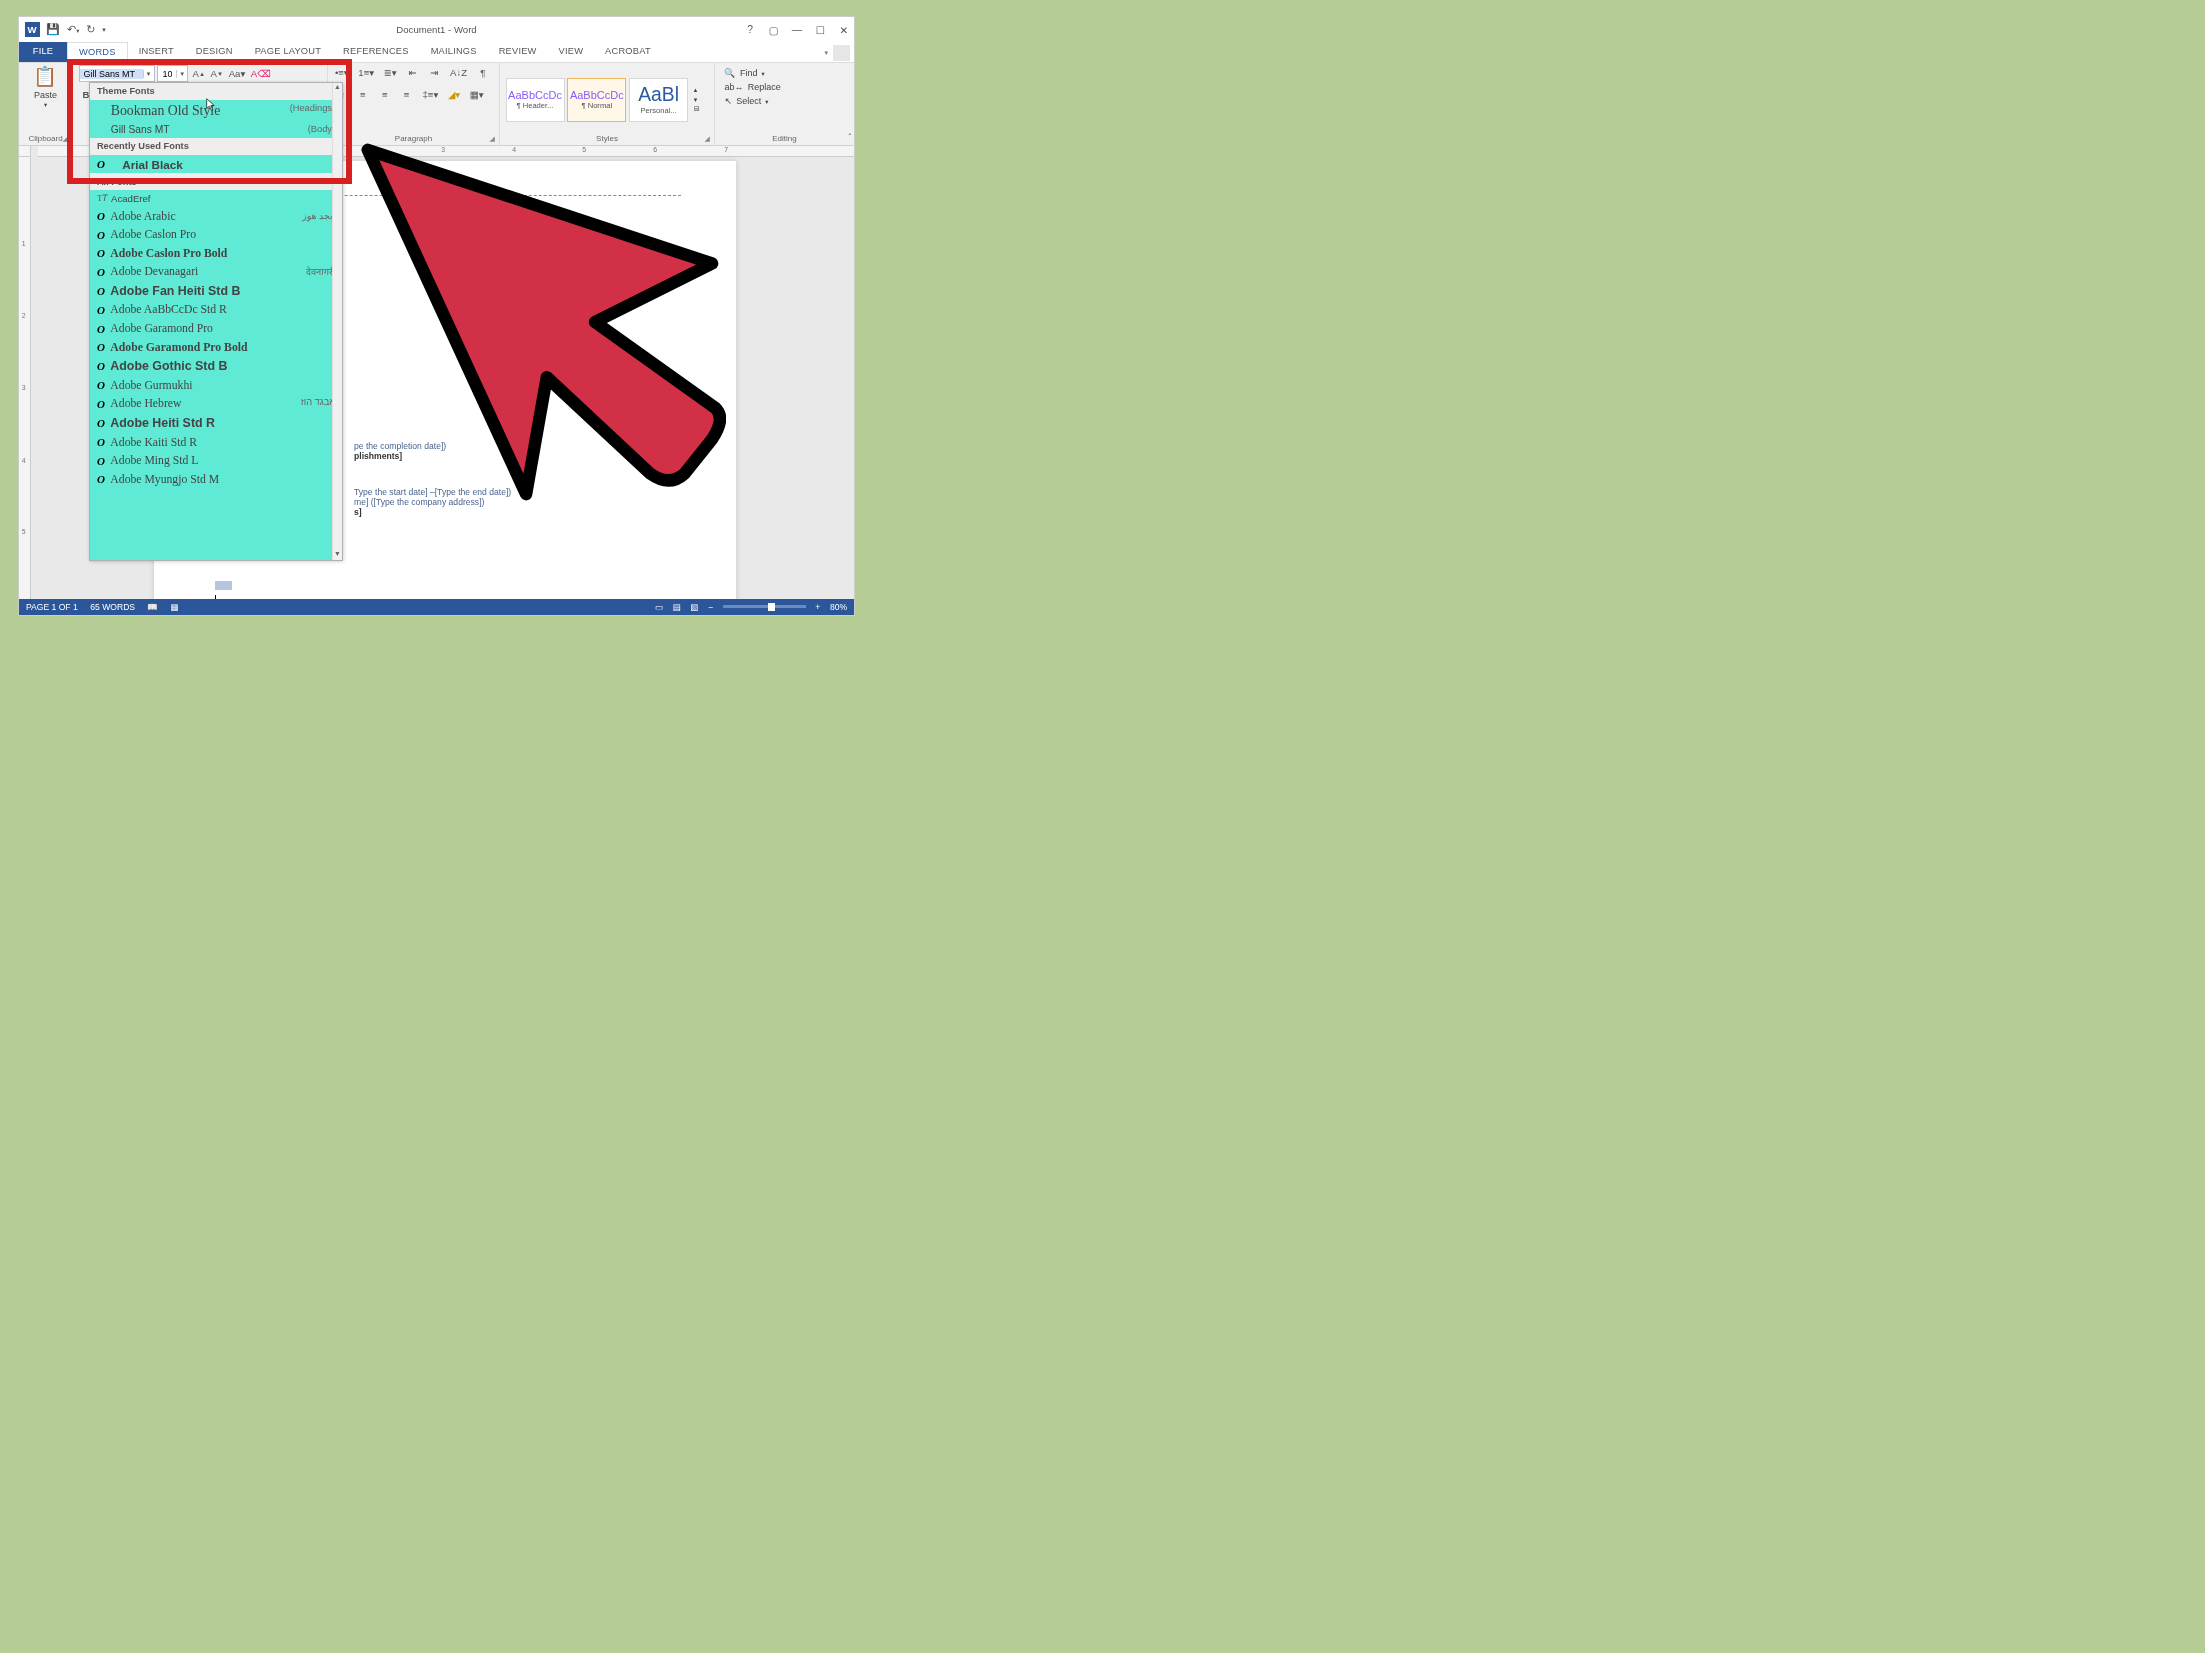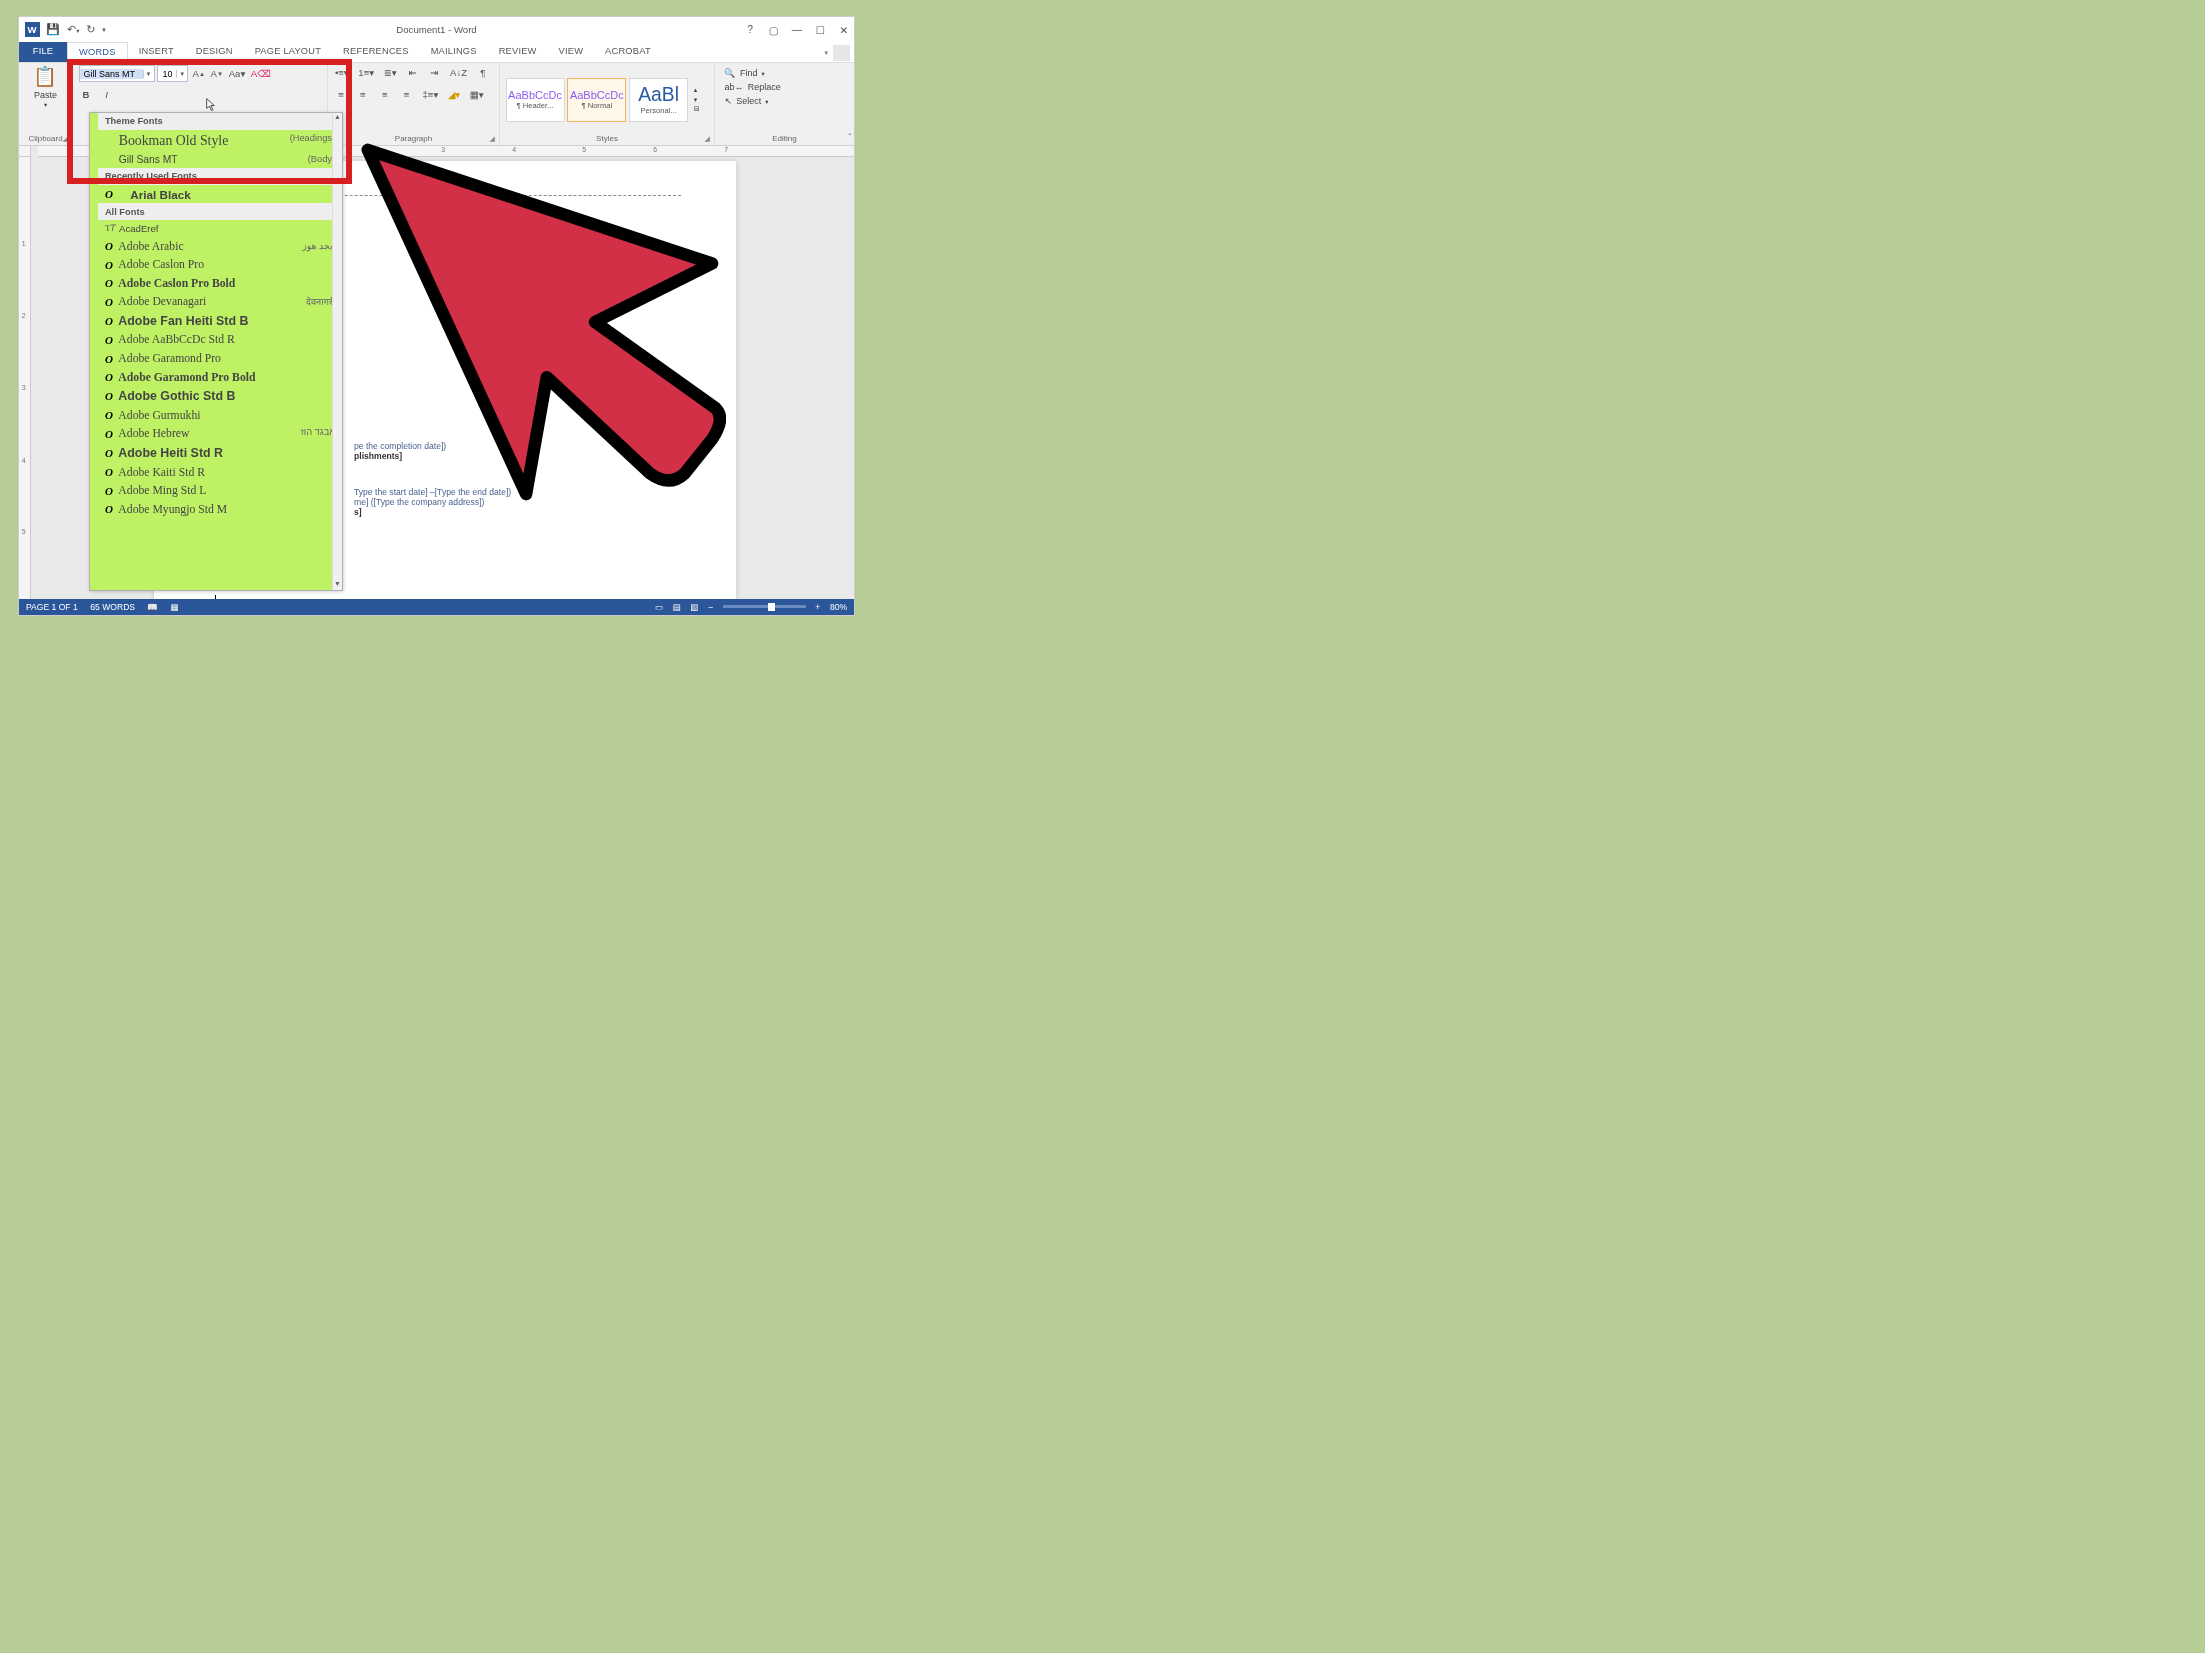--- a/index.html
+++ b/index.html
@@ -126,23 +126,23 @@
   height: 16.5px; background: #2b579a; color: #fff; display: flex; align-items: center;
   justify-content: space-between; font-size: 8.6px; padding: 0 6.9px;
 }
 .statusbar .left { display: flex; gap: 12.4px; align-items: center;}
 .statusbar .right { display: flex; gap: 9.6px; align-items: center;}
 .zoom-slider { width: 83px; height: 2.8px; background: #6b8bc0; position: relative; }
 .zoom-slider .thumb { position: absolute; top: -2.8px; left: 55%; width: 6.9px; height: 8.3px; background: #fff;}
 
 
 .font-dd {
-  position: absolute; top: 112px; left: 89px; width: 254px; height: 479px;
-  background: #bef264; border: 0.7px solid #b0b0b0; box-shadow: 1.4px 1.4px 4.1px rgba(0,0,0,0.25);
-  z-index: 50; font-size: 9.6px; padding-left: 8px;
+  position: absolute; top: 82px; left: 89px; width: 254px; height: 479px;
+  background: #5eead4; border: 0.7px solid #b0b0b0; box-shadow: 1.4px 1.4px 4.1px rgba(0,0,0,0.25);
+  z-index: 50; font-size: 9.6px;
 }
 .font-dd .hdr {
   background: #eee; padding: 3.4px 6.9px; font-weight: bold; color: #555; font-size: 9.3px;
 }
 .font-dd .item {
   display: flex; align-items: flex-start; justify-content: space-between; padding: 2.8px 6.9px 2.8px 6.9px;
   cursor: pointer;
 }
 .font-dd .item .o-mark { font-family: serif; font-style: italic; color: #000; font-weight: bold; margin-right: 5.5px; font-size: 11px;}
 .font-dd .item .tt-mark { font-family: serif; color: #555; margin-right: 3px; font-size: 9px;}

